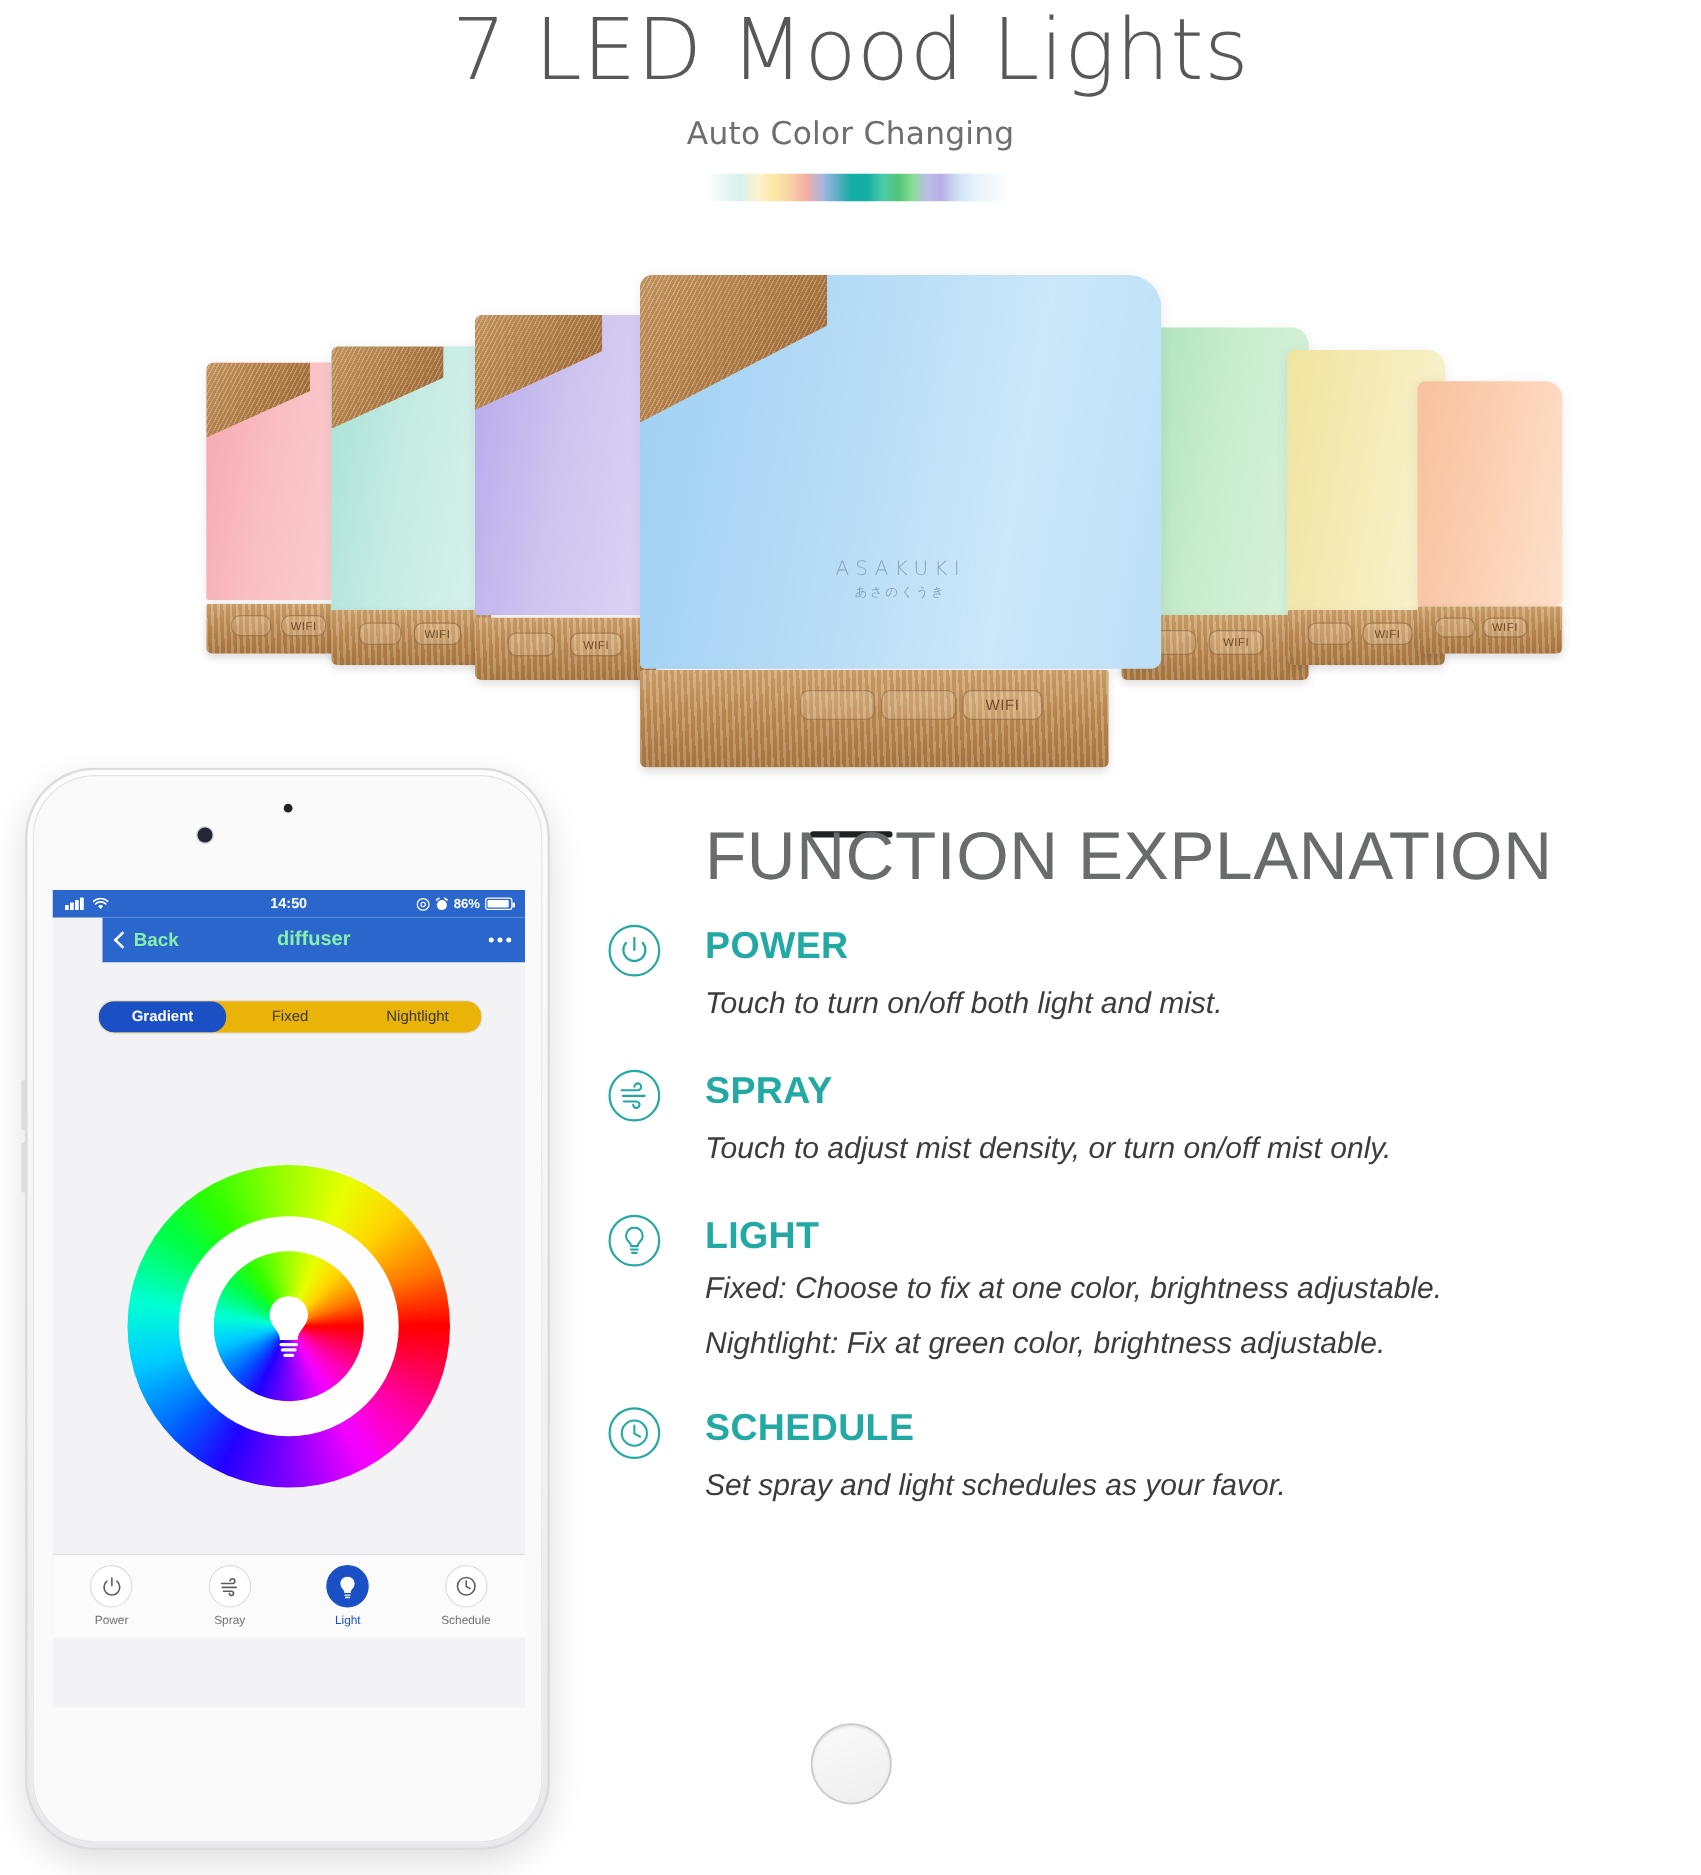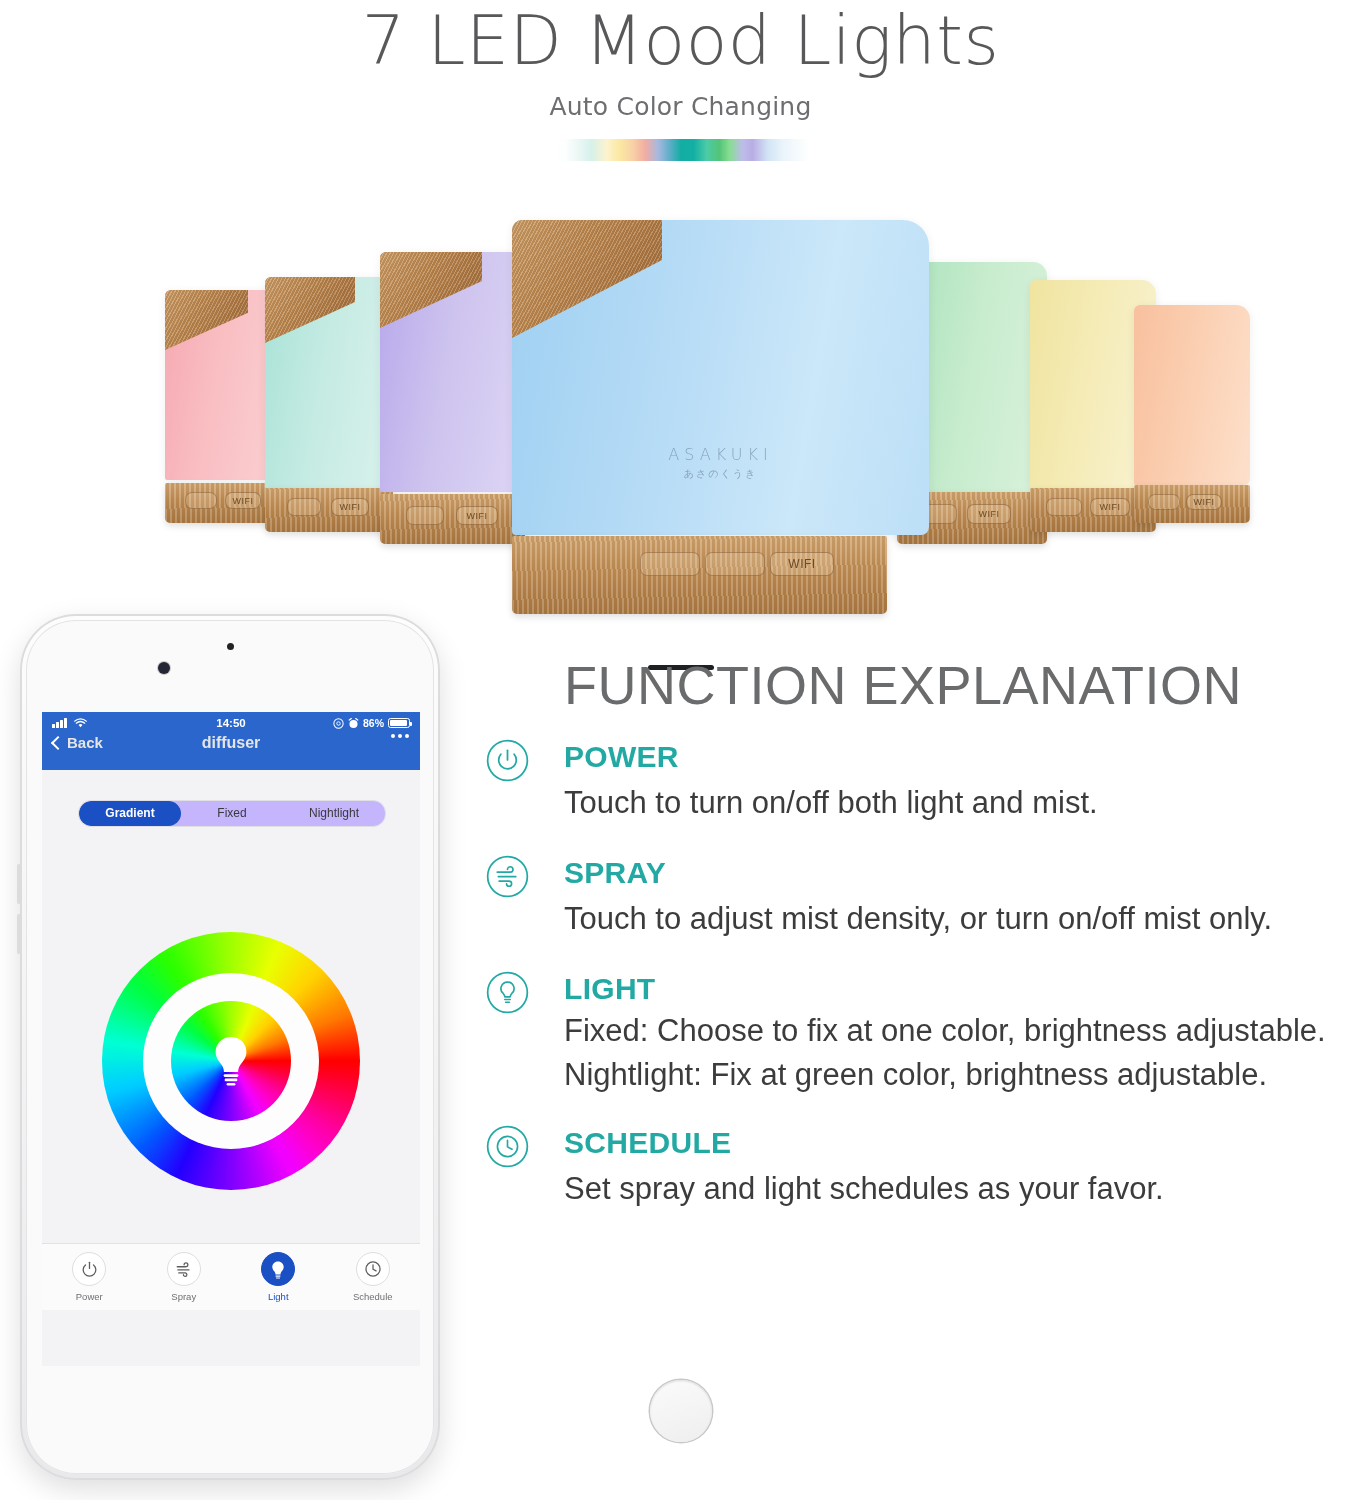--- a/index.html
+++ b/index.html
@@ -291,24 +291,25 @@
     background: #fff;
     border-radius: 0 1px 1px 0;
   }
   .batt span { display:block; height:100%; width:94%; background:#fff; border-radius:1px;}
 
   
   #nav-bar {
     height: 36px;
     background: #2a66cc;
     display: flex;
-    align-items: flex-start;
+    align-items: center;
     padding: 0 11px;
     position: relative;
-    color: #e5e5e5;
+    color: #86efac;
+    margin-left: 40px;
   }
   #nav-back {
     display: flex;
     align-items: center;
     gap: 3px;
     font-size: 15px;
     font-weight: bold;
     z-index: 2;
   }
   .chev-left {
@@ -346,21 +347,21 @@
     height: 540px;
     background: #f3f3f5;
     position: relative;
   }
   #seg-wrap {
     position: absolute;
     left: 36px;
     top: 30px;
     width: 306px;
     height: 25px;
-    background: #c4b5fd;
+    background: #eab308;
     border: 1px solid #e0e0e4;
     border-radius: 13px;
     display: flex;
     align-items: center;
     overflow: hidden;
   }
   .seg {
     flex: 1;
     text-align: center;
     font-size: 12px;
@@ -486,25 +487,26 @@
   }
   .fx-head {
     font-size: 30px;
     color: #23a9a4;
     font-weight: bold;
     letter-spacing: 0.3px;
     line-height: 40px;
     white-space: nowrap;
   }
   .fx-body {
-    font-size: 31px;
+    font-size: 24px;
     color: #3c3c3e;
     line-height: 44px;
     margin-top: 4px;
     white-space: nowrap;
+    font-style: italic;
   }
 </style>
 </head>
 <body>
 
 <div id="header">
   <div id="hero-title">7 LED Mood Lights</div>
   <div id="hero-subtitle">Auto Color Changing</div>
   <div id="gradient-bar-wrap">
     <div id="gradient-bar"></div>

